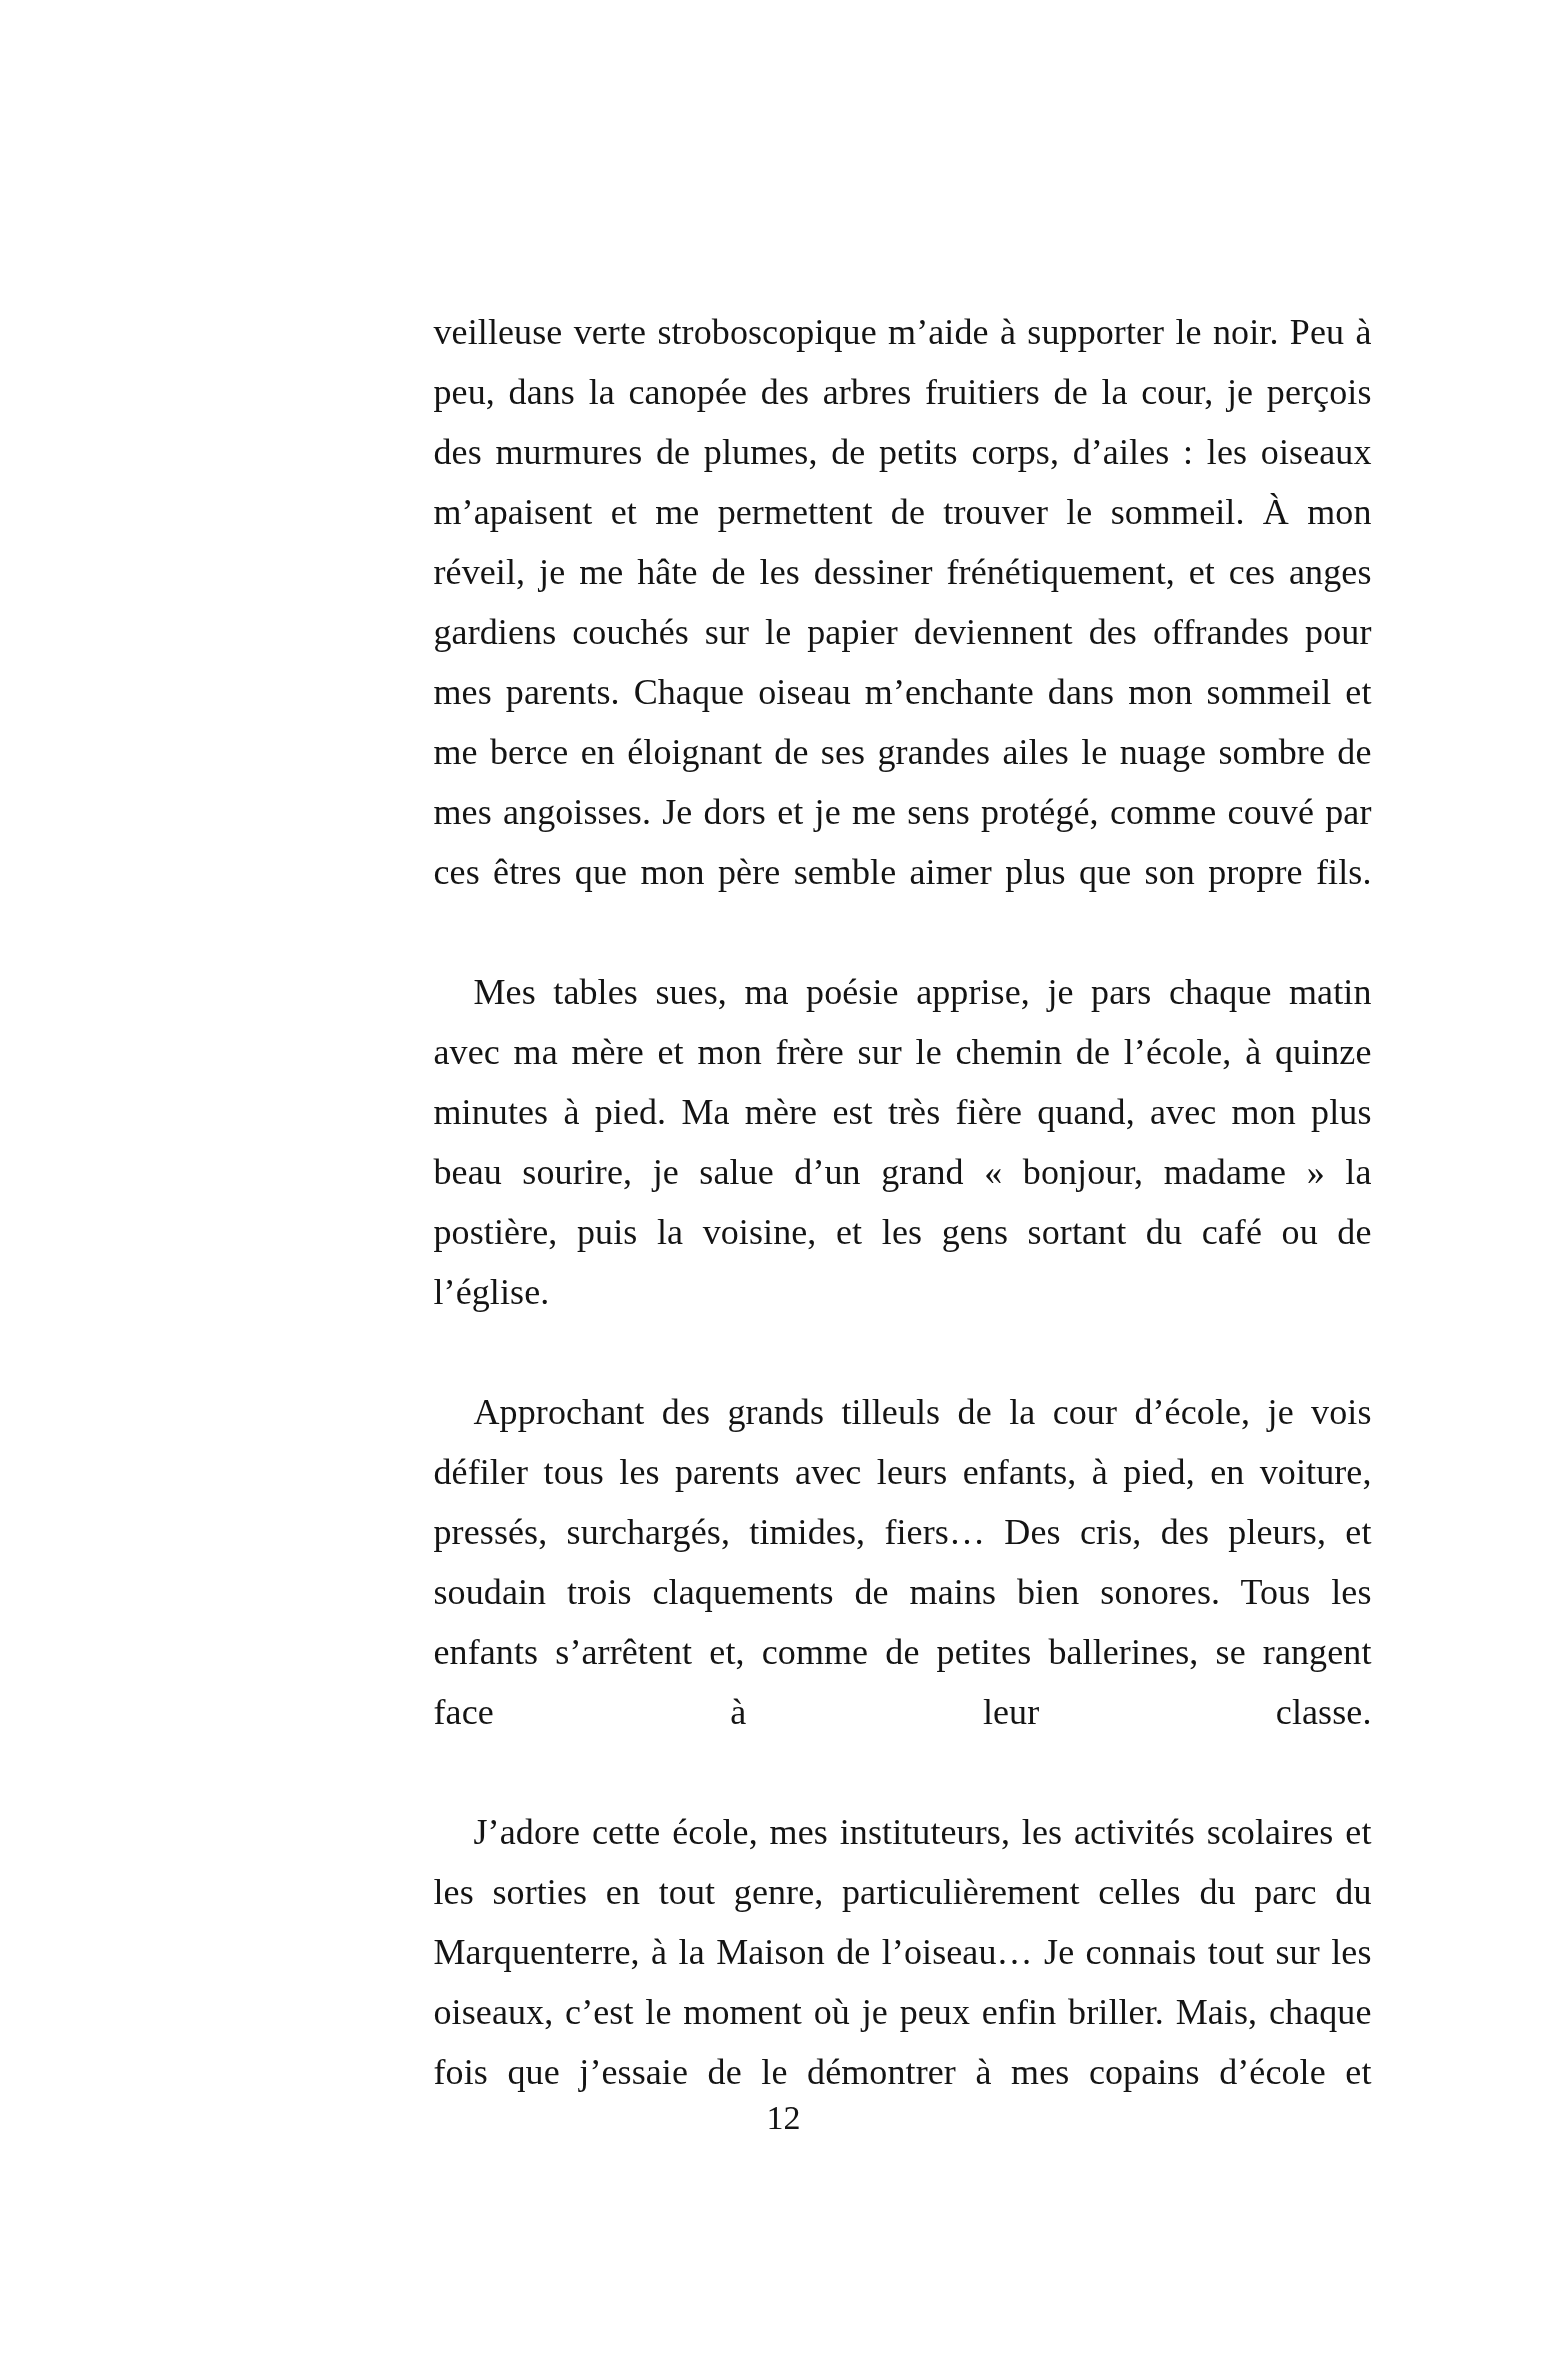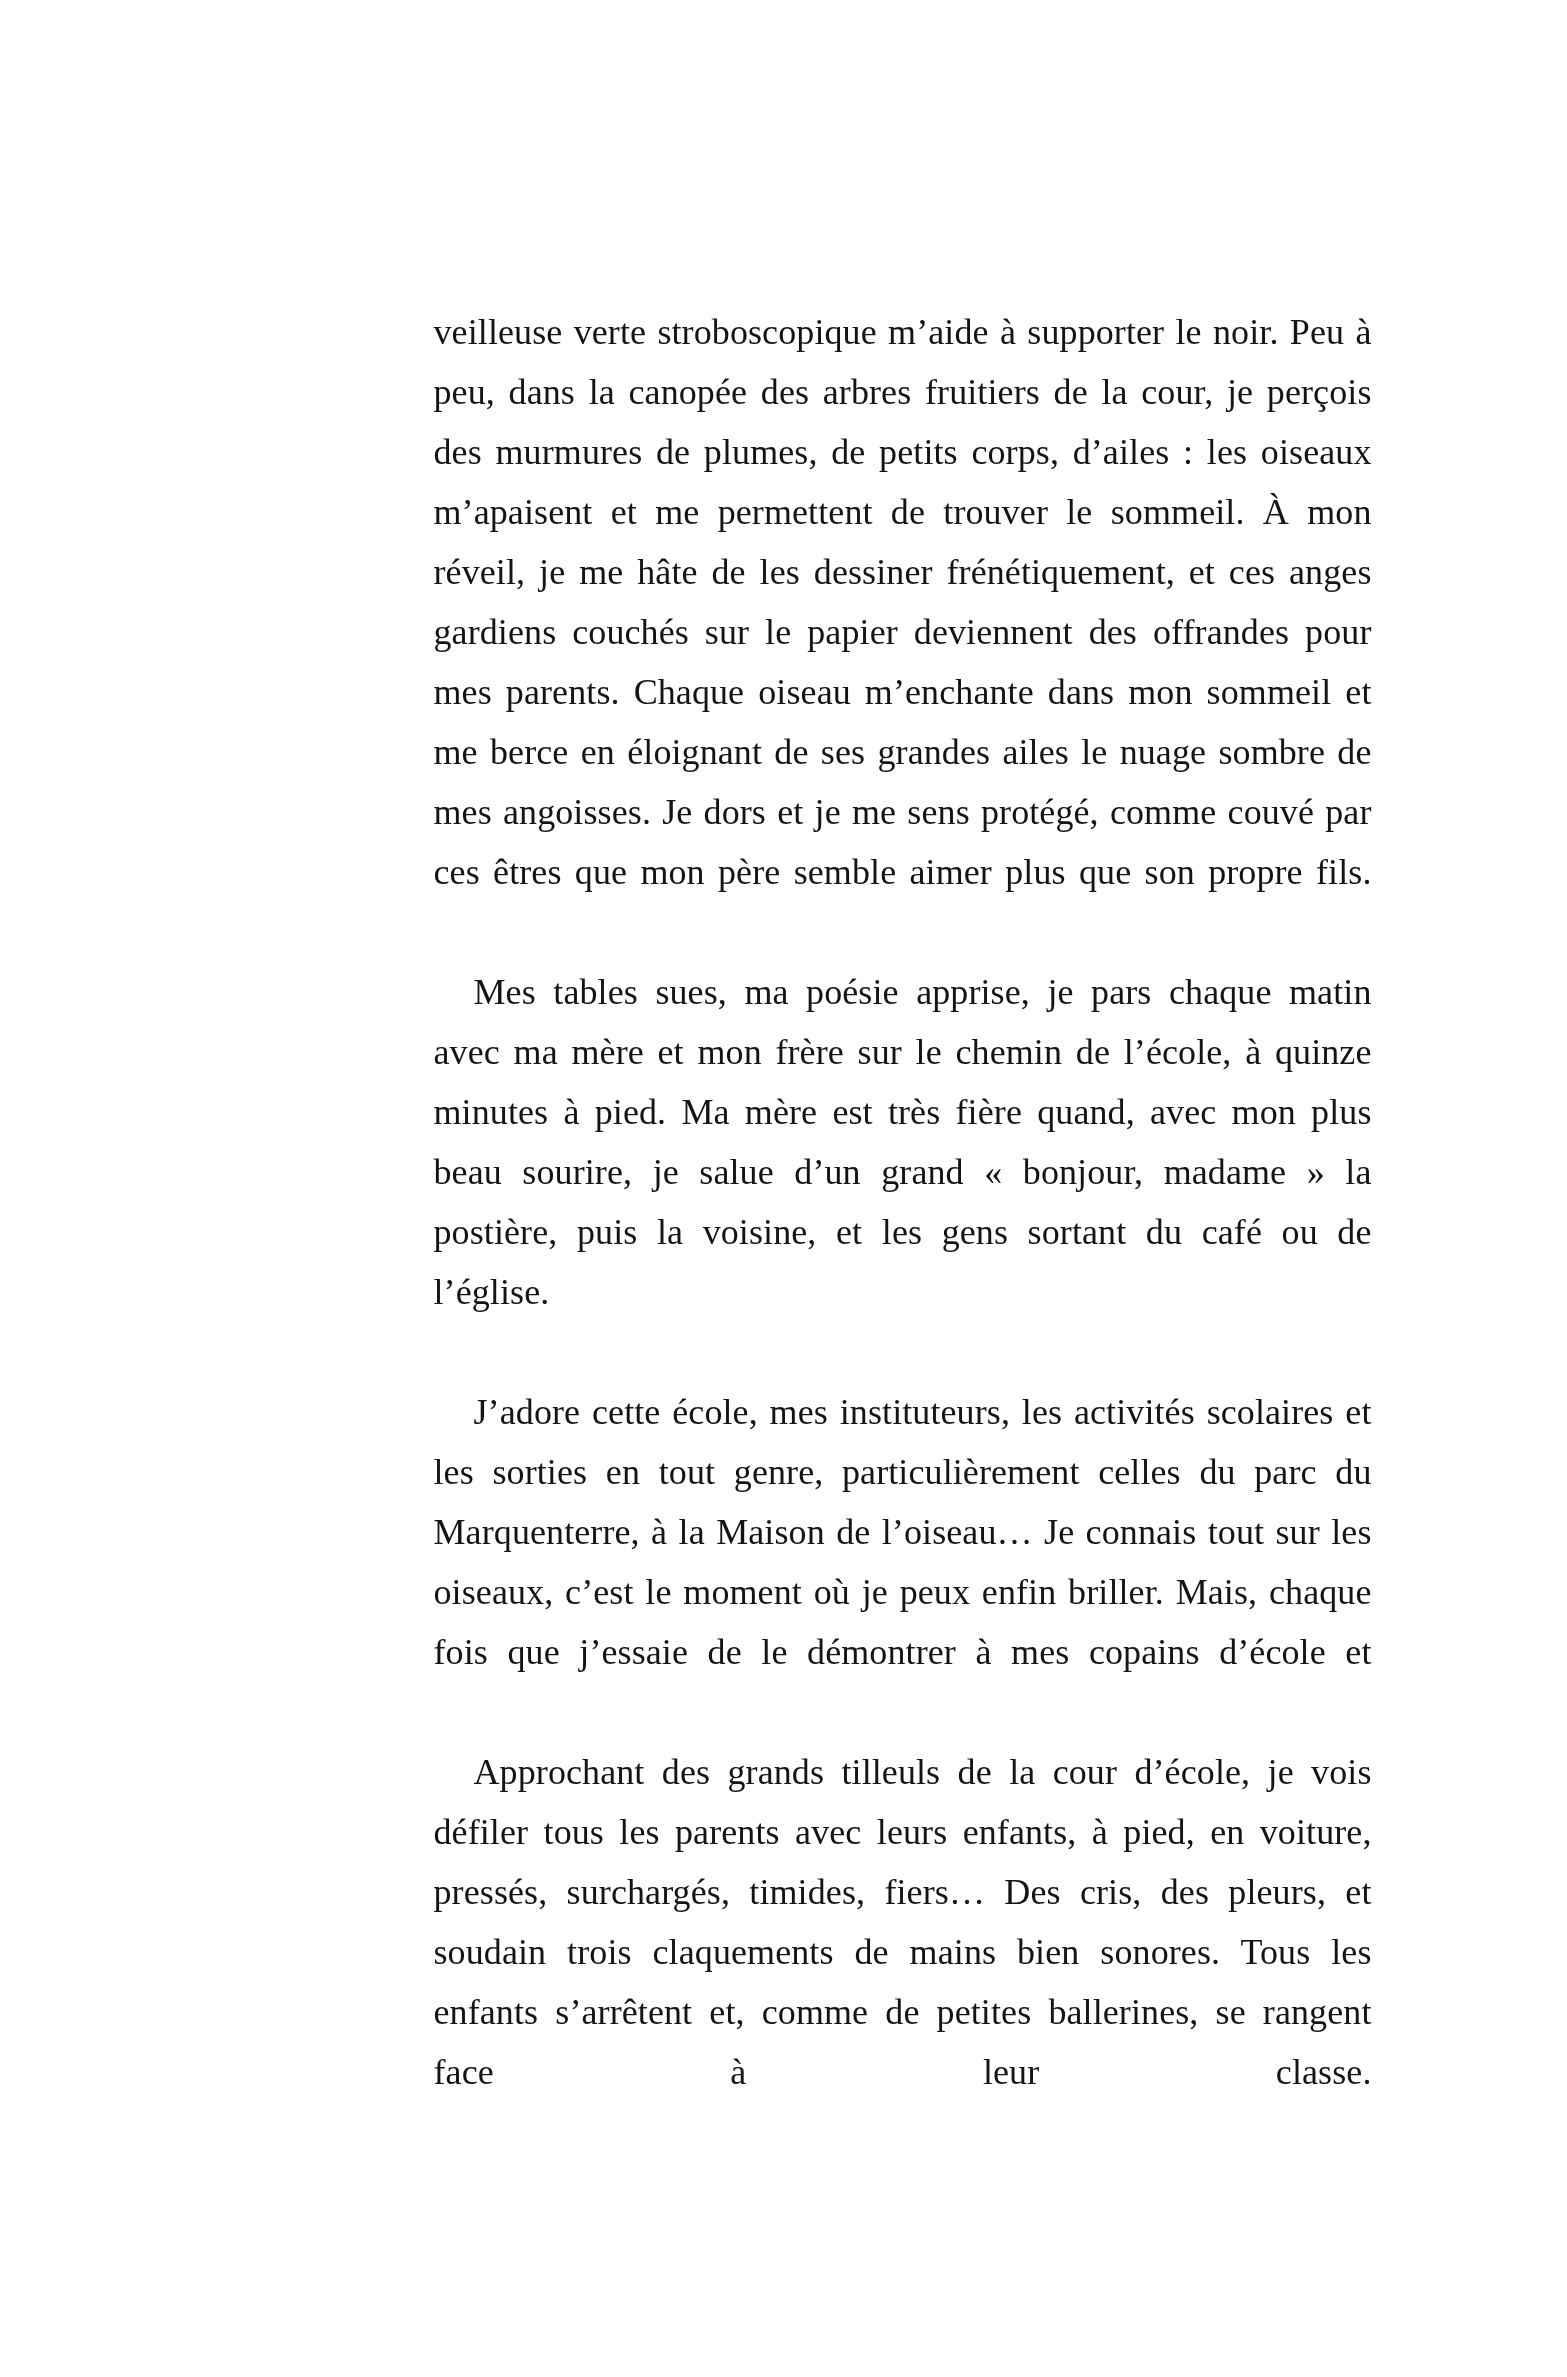--- a/index.html
+++ b/index.html
@@ -63,21 +63,22 @@
 <body>
 
 <div class="page">
 
   <div class="text-block">
 
     <p class="para continued">veilleuse verte stroboscopique m’aide à supporter le noir. Peu à peu, dans la canopée des arbres fruitiers de la cour, je perçois des murmures de plumes, de petits corps, d’ailes : les oiseaux m’apaisent et me permettent de trouver le sommeil. À mon réveil, je me hâte de les dessiner frénétiquement, et ces anges gardiens couchés sur le papier deviennent des offrandes pour mes parents. Chaque oiseau m’enchante dans mon sommeil et me berce en éloignant de ses grandes ailes le nuage sombre de mes angoisses. Je dors et je me sens protégé, comme couvé par ces êtres que mon père semble aimer plus que son propre fils.</p>
 
     <p class="para indented">Mes tables sues, ma poésie apprise, je pars chaque matin avec ma mère et mon frère sur le chemin de l’école, à quinze minutes à pied. Ma mère est très fière quand, avec mon plus beau sourire, je salue d’un grand «&nbsp;bonjour, madame&nbsp;» la postière, puis la voisine, et les gens sortant du café ou de l’église.</p>
 
+    <p class="para indented">Approchant des grands tilleuls de la cour d’école, je vois défiler tous les parents avec leurs enfants, à pied, en voiture, pressés, surchargés, timides, fiers… Des cris, des pleurs, et soudain trois claquements de mains bien sonores. Tous les enfants s’arrêtent et, comme de petites ballerines, se rangent face à leur classe.</p>
+
     <p class="para indented">J’adore cette école, mes instituteurs, les activités scolaires et les sorties en tout genre, particulièrement celles du parc du Marquenterre, à la Maison de l’oiseau… Je connais tout sur les oiseaux, c’est le moment où je peux enfin briller. Mais, chaque fois que j’essaie de le démontrer à mes copains d’école et</p>
-
-    <p class="para indented">Approchant des grands tilleuls de la cour d’école, je vois défiler tous les parents avec leurs enfants, à pied, en voiture, pressés, surchargés, timides, fiers… Des cris, des pleurs, et soudain trois claquements de mains bien sonores. Tous les enfants s’arrêtent et, comme de petites ballerines, se rangent face à leur classe.</p>
 
   </div>
 
+  <div class="folio">12</div>
 
 </div>
 
 
 </body></html>

